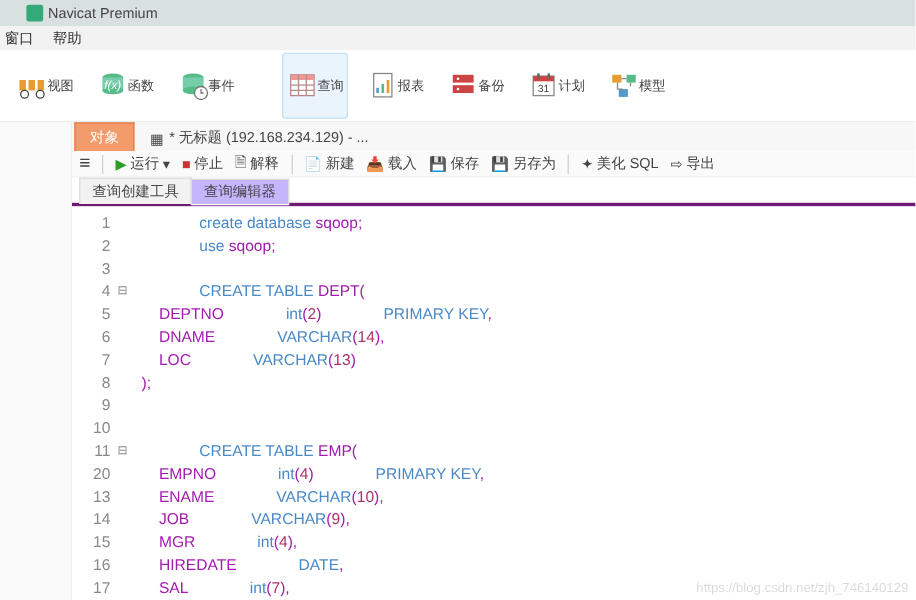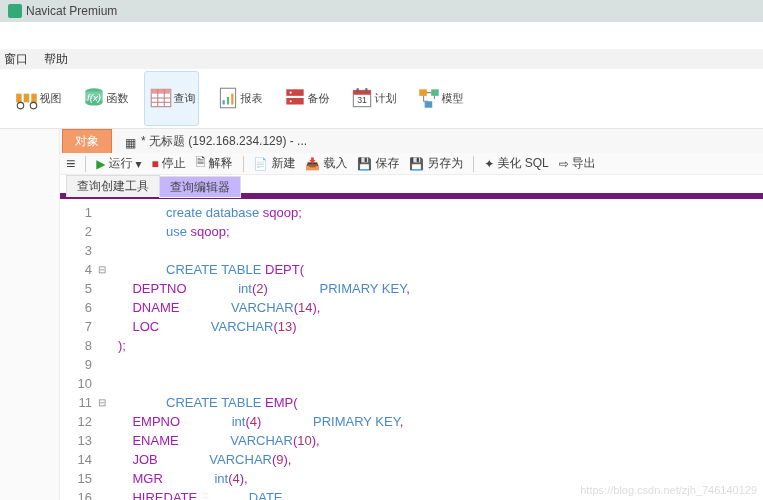--- a/index.html
+++ b/index.html
@@ -1,44 +1,44 @@
 <!DOCTYPE html>
 <html><head>
   <meta charset="utf-8">
   <style>
     * { margin:0; padding:0; box-sizing:border-box; font-family:"Microsoft YaHei","Segoe UI",Arial,sans-serif; }
     body { width:763px; height:500px; background:#fff; overflow:hidden; position:relative; }
     
-    .titlebar { height:22px; background:#d9e0e0; display:flex; align-items:center; padding:0 8px; font-size:12px; color:#444; }
+    .titlebar { height:22px; background:#d9e0e0; display:flex; align-items:center; padding:0 22px; font-size:12px; color:#444; }
     .titlebar .icon { width:14px; height:14px; margin-right:4px; background:#3a7; border-radius:2px; }
     
-    .menubar { height:20px; background:#f2f2f2; display:flex; align-items:center; padding:0 4px; font-size:12px; color:#333; gap:16px;margin-top:27px; }
+    .menubar { height:20px; background:#f2f2f2; display:flex; align-items:center; padding:0 4px; font-size:12px; color:#333; gap:16px; }
     .menubar span { cursor:default; }
     
     .ribbon { height:60px; background:#fff; display:flex; align-items:center; padding:4px 10px; gap:12px; border-bottom:1px solid #e5e5e5; }
     .rbtn { width:55px; height:55px; display:flex; flex-direction:row; align-items:center; justify-content:center; font-size:11px; color:#444; cursor:pointer; border:1px solid transparent; border-radius:3px; }
-    .rbtn.active { background:#eaf4fd; border-color:#bfe0f7; }
+    .rbtn.active { background:#eaf4fd; border-color:#bfe0f7;margin-left:24px; }
     .rbtn svg,.rbtn .glyph { width:26px; height:26px; margin-bottom:2px; }
     
     .layout { display:flex; height:calc(500px - 22px - 20px - 60px); }
     .leftpanel { width:60px; background:#fafafa; border-right:1px solid #eee; }
     .main { flex:1; display:flex; flex-direction:column; }
     
     .filetabs { height:26px; background:#f7f7f7; display:flex; align-items:flex-end; padding-left:2px; }
     .ftab { height:24px; padding:0 12px; font-size:12px; display:flex; align-items:center; color:#444; border:1px solid transparent; border-bottom:none; }
     .ftab.sel { background:#f39b6b; color:#fff; border-color:#e07c44; }
     .ftab .ico { width:12px;height:12px;margin-right:4px;display:inline-block; }
     
     .actbar { height:28px; background:#fafafa; display:flex; align-items:center; padding:0 6px; gap:10px; font-size:12px; color:#444; border-bottom:1px solid #eee; }
     .actbar .act { display:flex; align-items:center; gap:3px; cursor:pointer; }
     .actbar .sep { width:1px; height:16px; background:#ccc; }
     .play { color:#2a9d2a; }
     .stop { color:#c33; }
     
-    .innertabs { height:24px; padding-left:6px; background:#fff; display:flex; align-items:flex-start; border-bottom:6px solid #701a75; }
+    .innertabs { height:24px; padding-left:6px; background:#fff; display:flex; align-items:center; border-bottom:3px solid #701a75; }
     .itab { height:22px; padding:0 10px; font-size:12px; color:#444; border:1px solid #ddd; border-bottom:none; margin-right:-1px; background:#f2f2f2; display:flex; align-items:center; }
     .itab.sel { background:#c4b5fd; border-bottom:1px solid #fff; position:relative; top:1px; }
     
     .editor { flex:1; display:flex; font-family:Consolas,"Courier New",monospace; font-size:13px; line-height:19px; background:#fff; position:relative; }
     .gutter { width:38px; text-align:right; padding:4px 6px 0 0; color:#898989; user-select:none; }
     .fold { width:14px; padding-top:4px; color:#888; font-size:10px; }
     .code { flex:1; padding:4px 0 0 6px; white-space:pre; color:#333; }
     .kw { color:#4a89c7;margin-left:48px; }
     .num { color:#a36; }
     .id { color:#a21caf; }
@@ -69,20 +69,30 @@
       <span>视图</span>
     </div>
     <div class="rbtn">
       <svg viewBox="0 0 24 24">
         <ellipse cx="12" cy="6" rx="8" ry="3" fill="#5b8"></ellipse>
         <rect x="4" y="6" width="16" height="10" fill="#7ca"></rect>
         <ellipse cx="12" cy="16" rx="8" ry="3" fill="#5b8"></ellipse>
         <text x="12" y="15" text-anchor="middle" font-size="9" font-style="italic" fill="#fff">f(x)</text>
       </svg>
       <span>函数</span>
+    </div>
+    <div class="rbtn">
+      <svg viewBox="0 0 24 24">
+        <ellipse cx="12" cy="6" rx="8" ry="3" fill="#5b8"></ellipse>
+        <rect x="4" y="6" width="16" height="10" fill="#7ca"></rect>
+        <ellipse cx="12" cy="16" rx="8" ry="3" fill="#5b8"></ellipse>
+        <circle cx="18" cy="18" r="5" fill="#fff" stroke="#777"></circle>
+        <path d="M18 15v3h2" stroke="#777" fill="none"></path>
+      </svg>
+      <span>事件</span>
     </div>
     <div class="rbtn active">
       <svg viewBox="0 0 24 24">
         <rect x="3" y="4" width="18" height="16" fill="#fff" stroke="#b88"></rect>
         <rect x="3" y="4" width="18" height="4" fill="#e99"></rect>
         <line x1="9" y1="4" x2="9" y2="20" stroke="#b88"></line>
         <line x1="15" y1="4" x2="15" y2="20" stroke="#b88"></line>
         <line x1="3" y1="12" x2="21" y2="12" stroke="#b88"></line>
         <line x1="3" y1="16" x2="21" y2="16" stroke="#b88"></line>
       </svg>
@@ -196,21 +206,21 @@
           <div>2</div>
           <div>3</div>
           <div>4</div>
           <div>5</div>
           <div>6</div>
           <div>7</div>
           <div>8</div>
           <div>9</div>
           <div>10</div>
           <div>11</div>
-          <div>12</div>
+          <div>20</div>
           <div>13</div>
           <div>14</div>
           <div>15</div>
           <div>16</div>
           <div>17</div>
           <div>18</div>
         </div>
       <div class="fold" id="fold">
           <div style="height:19px"></div>
           <div style="height:19px"></div>

